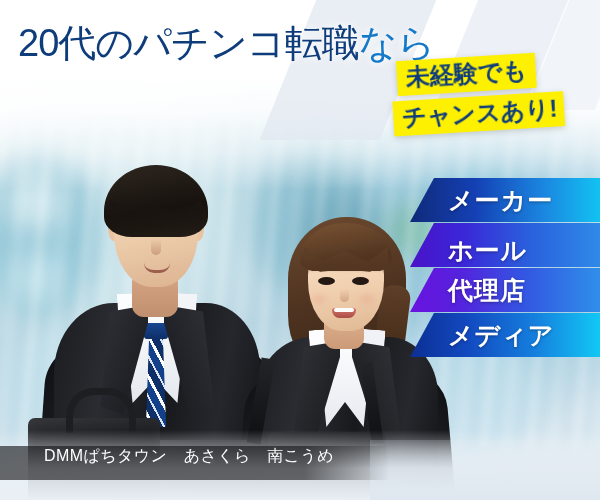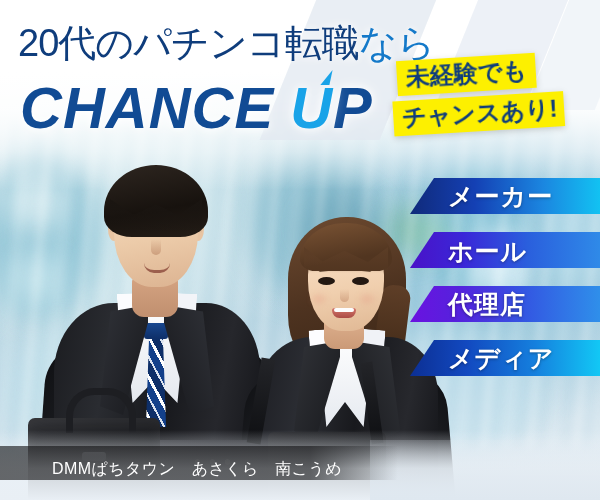--- a/index.html
+++ b/index.html
@@ -307,30 +307,30 @@
   .bag-mid .studs{
     position:absolute;left:40px;top:18px;width:44px;height:8px;
     background:radial-gradient(circle,#555 2.5px,transparent 3px) 0 0/15px 8px repeat-x;
     opacity:.85;
   }
 
   
   .caption{
     position:absolute;left:0;top:446px;width:390px;height:34px;
     background:linear-gradient(90deg,rgba(18,18,20,.62) 0%,rgba(18,18,20,.60) 78%,rgba(18,18,20,0) 100%);
-    display:flex;align-items:flex-end;padding-left:8px;
+    display:flex;align-items:flex-start;
   }
   .caption span{
     color:#ffffff;font-size:16px;padding-left:44px;white-space:nowrap;letter-spacing:.4px;
   }
 
   
   .banners{position:absolute;left:410px;top:178px;width:190px;}
   .cat{
-    position:relative;height:36px;margin-bottom:18px;
+    position:relative;height:44px;margin-bottom:1px;
     display:flex;align-items:center;
     clip-path:polygon(24px 0,100% 0,100% 100%,0 100%);
     box-shadow:0 2px 5px rgba(0,0,0,.25);
   }
   .cat span{
     color:#ffffff;font-weight:bold;font-size:25px;white-space:nowrap;
     margin-left:38px;letter-spacing:1px;
     text-shadow:0 1px 3px rgba(0,0,0,.35);
   }
   .cat-1{background:linear-gradient(90deg,#102a7a 0%,#1440b4 34%,#1b86e0 70%,#12c2f2 100%);}
@@ -431,23 +431,20 @@
     <div class="strap2"></div>
   </div>
 
   <div class="floor"></div>
   <div class="wedge"></div>
 
   <div class="headline">
     <span class="hl-dark">20代のパチンコ転職</span><span class="hl-light">なら</span>
   </div>
 
-  <div class="logo">
-    <span>CHANCE</span><span class="gap"></span><span class="logo-u"><span>U</span><span class="arrow"></span></span><span>P</span>
-  </div>
 
   <div class="badge">
     <div class="badge-line l1">未経験でも</div>
     <div class="badge-line l2">チャンスあり!</div>
   </div>
 
   <div class="banners">
     <div class="cat cat-1">
       <span>メーカー</span>
     </div>

